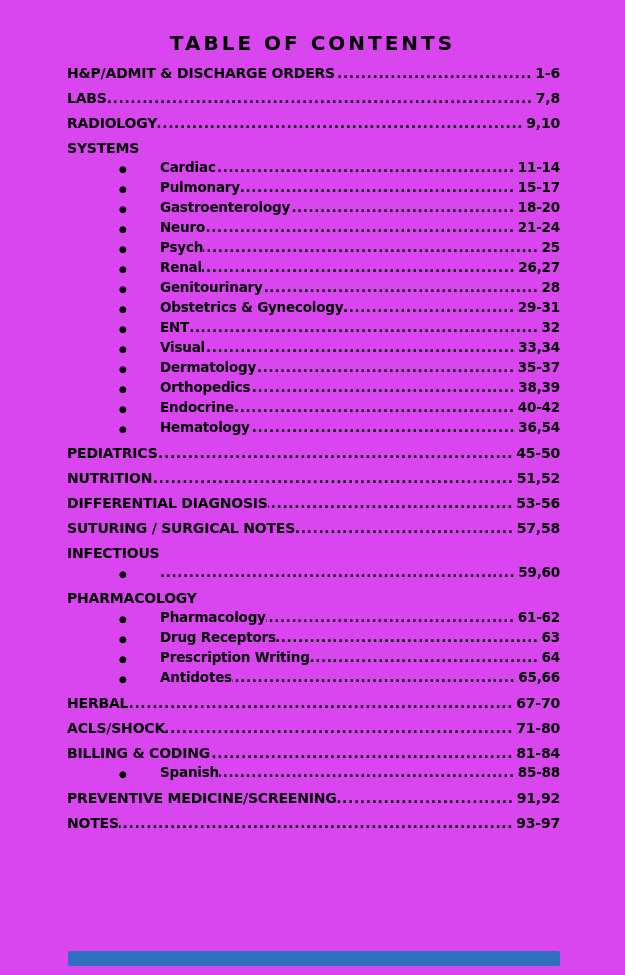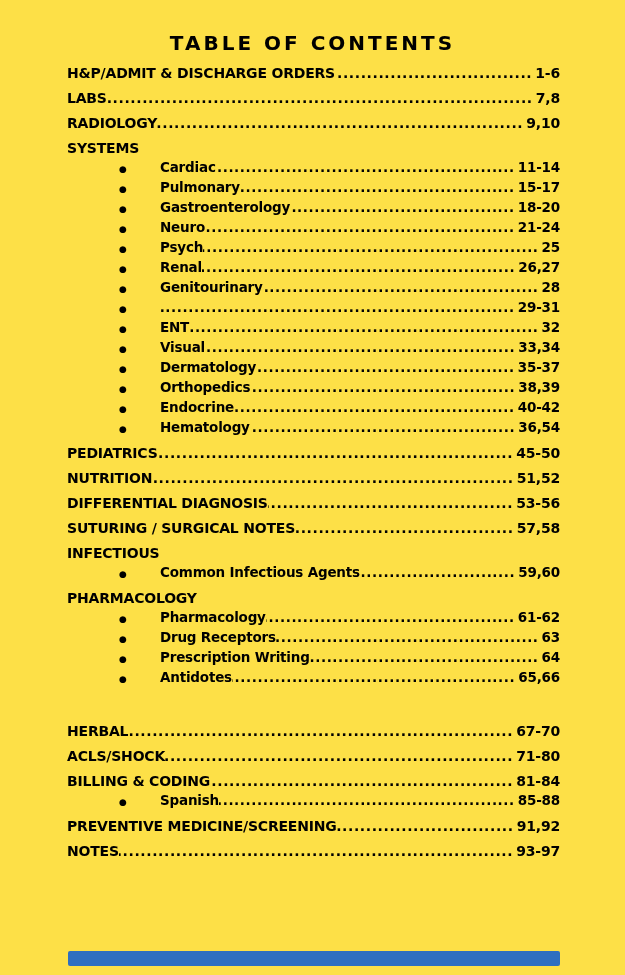--- a/index.html
+++ b/index.html
@@ -1,19 +1,19 @@
 <!DOCTYPE html>
 <html><head>
 <meta charset="utf-8">
 <style>
   html,body{margin:0;padding:0;background:#ffffff;}
   .page{
     position:relative;
     width:625px;height:975px;
-    background:#fde047;
+    background:#d946ef;
     font-family:"DejaVu Sans","Liberation Sans",sans-serif;
     font-weight:bold;color:#000;
     overflow:hidden;
   }
   .doc-title{
     padding-top:30px;
     text-align:center;
     font-size:20px;
     line-height:26px;
     letter-spacing:3px;
@@ -24,21 +24,21 @@
   .row{
     display:flex;
     align-items:baseline;
   }
   .row.top{
     font-size:14px;
     line-height:15px;
     margin-top:10px;
     letter-spacing:-0.2px;
   }
-  .row.top.gap{ margin-top:38px; }
+  .row.top.gap{ margin-top:10px; }
   .row.sub{
     font-size:13.5px;
     line-height:14px;
     margin-top:4px;
     padding-left:52px;
     letter-spacing:-0.2px;
   }
   .bdot{
     flex:0 0 41px;
     font-size:9px;
@@ -129,20 +129,21 @@
         <span class="pages">26,27</span>
       </div>
       <div class="row sub">
         <span class="bdot">●</span>
         <span class="entry-label">Genitourinary</span>
         <span class="leader"></span>
         <span class="pages">28</span>
       </div>
       <div class="row sub">
         <span class="bdot">●</span>
+        <span class="entry-label">Obstetrics &amp; Gynecology</span>
         <span class="leader"></span>
         <span class="pages">29-31</span>
       </div>
       <div class="row sub">
         <span class="bdot">●</span>
         <span class="entry-label">ENT</span>
         <span class="leader"></span>
         <span class="pages">32</span>
       </div>
       <div class="row sub">
@@ -193,21 +194,20 @@
       <div class="row top">
         <span class="entry-label">SUTURING / SURGICAL NOTES</span>
         <span class="leader"></span>
         <span class="pages">57,58</span>
       </div>
       <div class="row top">
         <span class="entry-label">INFECTIOUS</span>
       </div>
       <div class="row sub">
         <span class="bdot">●</span>
-        <span class="entry-label">Common Infectious Agents</span>
         <span class="leader"></span>
         <span class="pages">59,60</span>
       </div>
       <div class="row top">
         <span class="entry-label">PHARMACOLOGY</span>
       </div>
       <div class="row sub">
         <span class="bdot">●</span>
         <span class="entry-label">Pharmacology</span>
         <span class="leader"></span>

